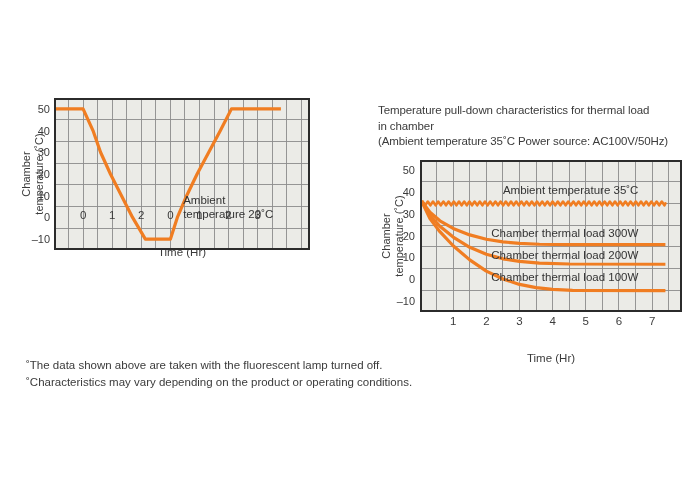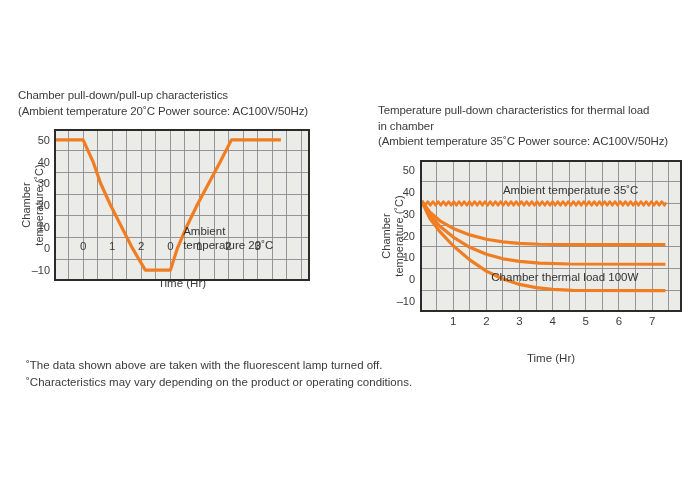--- a/index.html
+++ b/index.html
@@ -107,22 +107,20 @@
     color: #3b3b3b;
   }
   .notes div { white-space: nowrap; margin-left: 12px; }
 
   svg { display: block; }
 </style>
 </head>
 <body>
 
 <div class="panel" id="left-panel">
-  <div class="chart-title">Chamber pull-down/pull-up characteristics
-(Ambient temperature 20˚C Power source: AC100V/50Hz)</div>
 
   <div class="chart-block">
     <div class="ylabel" id="l-ylabel" style="left: 2px; top: 151px;">Chamber
 temperature (˚C)</div>
 
     <div class="ticks-y" id="l-yticks" style="left: 6px; height: 152px;">
         <span style="top: 10.8571px;">50</span>
         <span style="top: 32.5714px;">40</span>
         <span style="top: 54.2857px;">30</span>
         <span style="top: 76px;">20</span>
@@ -220,20 +218,22 @@
           <line x1="0" y1="65.14285714285715" x2="262" y2="65.14285714285715" stroke="#8c8c8c" stroke-width="0.9" shape-rendering="crispEdges"></line>
           <line x1="0" y1="43.42857142857143" x2="262" y2="43.42857142857143" stroke="#8c8c8c" stroke-width="0.9" shape-rendering="crispEdges"></line>
           <line x1="0" y1="21.714285714285722" x2="262" y2="21.714285714285722" stroke="#8c8c8c" stroke-width="0.9" shape-rendering="crispEdges"></line>
           <path d="M 0 43.42857142857143 L 2.6 41.52857142857143 L 5.2 45.32857142857143 L 7.800000000000001 41.52857142857143 L 10.4 45.32857142857143 L 13 41.52857142857143 L 15.6 45.32857142857143 L 18.2 41.52857142857143 L 20.8 45.32857142857143 L 23.400000000000002 41.52857142857143 L 26.000000000000004 45.32857142857143 L 28.600000000000005 41.52857142857143 L 31.200000000000006 45.32857142857143 L 33.800000000000004 41.52857142857143 L 36.400000000000006 45.32857142857143 L 39.00000000000001 41.52857142857143 L 41.60000000000001 45.32857142857143 L 44.20000000000001 41.52857142857143 L 46.80000000000001 45.32857142857143 L 49.40000000000001 41.52857142857143 L 52.000000000000014 45.32857142857143 L 54.600000000000016 41.52857142857143 L 57.20000000000002 45.32857142857143 L 59.80000000000002 41.52857142857143 L 62.40000000000002 45.32857142857143 L 65.00000000000001 41.52857142857143 L 67.60000000000001 45.32857142857143 L 70.2 41.52857142857143 L 72.8 45.32857142857143 L 75.39999999999999 41.52857142857143 L 77.99999999999999 45.32857142857143 L 80.59999999999998 41.52857142857143 L 83.19999999999997 45.32857142857143 L 85.79999999999997 41.52857142857143 L 88.39999999999996 45.32857142857143 L 90.99999999999996 41.52857142857143 L 93.59999999999995 45.32857142857143 L 96.19999999999995 41.52857142857143 L 98.79999999999994 45.32857142857143 L 101.39999999999993 41.52857142857143 L 103.99999999999993 45.32857142857143 L 106.59999999999992 41.52857142857143 L 109.19999999999992 45.32857142857143 L 111.79999999999991 41.52857142857143 L 114.3999999999999 45.32857142857143 L 116.9999999999999 41.52857142857143 L 119.5999999999999 45.32857142857143 L 122.19999999999989 41.52857142857143 L 124.79999999999988 45.32857142857143 L 127.39999999999988 41.52857142857143 L 129.9999999999999 45.32857142857143 L 132.59999999999988 41.52857142857143 L 135.19999999999987 45.32857142857143 L 137.79999999999987 41.52857142857143 L 140.39999999999986 45.32857142857143 L 142.99999999999986 41.52857142857143 L 145.59999999999985 45.32857142857143 L 148.19999999999985 41.52857142857143 L 150.79999999999984 45.32857142857143 L 153.39999999999984 41.52857142857143 L 155.99999999999983 45.32857142857143 L 158.59999999999982 41.52857142857143 L 161.19999999999982 45.32857142857143 L 163.7999999999998 41.52857142857143 L 166.3999999999998 45.32857142857143 L 168.9999999999998 41.52857142857143 L 171.5999999999998 45.32857142857143 L 174.1999999999998 41.52857142857143 L 176.79999999999978 45.32857142857143 L 179.39999999999978 41.52857142857143 L 181.99999999999977 45.32857142857143 L 184.59999999999977 41.52857142857143 L 187.19999999999976 45.32857142857143 L 189.79999999999976 41.52857142857143 L 192.39999999999975 45.32857142857143 L 194.99999999999974 41.52857142857143 L 197.59999999999974 45.32857142857143 L 200.19999999999973 41.52857142857143 L 202.79999999999973 45.32857142857143 L 205.39999999999972 41.52857142857143 L 207.99999999999972 45.32857142857143 L 210.5999999999997 41.52857142857143 L 213.1999999999997 45.32857142857143 L 215.7999999999997 41.52857142857143 L 218.3999999999997 45.32857142857143 L 220.9999999999997 41.52857142857143 L 223.59999999999968 45.32857142857143 L 226.19999999999968 41.52857142857143 L 228.79999999999967 45.32857142857143 L 231.39999999999966 41.52857142857143 L 233.99999999999966 45.32857142857143 L 236.59999999999965 41.52857142857143 L 239.19999999999965 45.32857142857143 L 241.79999999999964 41.52857142857143 L 244.39999999999964 45.32857142857143 L 245.41772151898735 43.42857142857143" fill="none" stroke="#f07d22" stroke-width="2.6" stroke-linejoin="round" stroke-linecap="round"></path>
           <path d="M 1.6582278481012658 41.25714285714287 L 9.949367088607593 52.114285714285714 L 19.898734177215186 60.8 L 33.16455696202531 68.39999999999999 L 49.74683544303797 74.91428571428571 L 66.32911392405062 79.25714285714285 L 82.91139240506328 81.86285714285715 L 99.49367088607595 83.38285714285713 L 119.39240506329114 84.25142857142856 L 149.2405063291139 84.68571428571428 L 245.41772151898735 84.68571428571428" fill="none" stroke="#f07d22" stroke-width="3.2" stroke-linejoin="round" stroke-linecap="butt"></path>
           <path d="M 1.6582278481012658 41.25714285714287 L 9.949367088607593 55.37142857142858 L 19.898734177215186 66.22857142857143 L 33.16455696202531 77.08571428571429 L 49.74683544303797 87.29142857142857 L 66.32911392405062 94.24000000000001 L 82.91139240506328 98.80000000000001 L 99.49367088607595 101.40571428571428 L 119.39240506329114 103.14285714285714 L 149.2405063291139 104.01142857142857 L 245.41772151898735 104.22857142857143" fill="none" stroke="#f07d22" stroke-width="3.2" stroke-linejoin="round" stroke-linecap="butt"></path>
           <path d="M 1.6582278481012658 41.25714285714287 L 9.949367088607593 58.62857142857142 L 19.898734177215186 71.65714285714286 L 33.16455696202531 85.77142857142857 L 49.74683544303797 99.88571428571429 L 66.32911392405062 111.17714285714285 L 82.91139240506328 118.99428571428572 L 99.49367088607595 124.42285714285714 L 116.0759493670886 127.68 L 132.65822784810123 129.41714285714286 L 152.55696202531644 130.28571428571428 L 245.41772151898735 130.72" fill="none" stroke="#f07d22" stroke-width="3.2" stroke-linejoin="round" stroke-linecap="butt"></path>
           <rect x="0.75" y="0.75" width="260.5" height="150.5" fill="none" stroke="#2b2b2b" stroke-width="1.6" shape-rendering="crispEdges"></rect>
         </svg>
       <div class="annot" id="r-annot0" style="left: 82.9114px; top: 23.4px;">Ambient temperature 35˚C</div>
+      <div class="annot" id="r-annot1" style="left: 71.3038px; top: 66.8286px;">Chamber thermal load 300W</div>
+      <div class="annot" id="r-annot2" style="left: 71.3038px; top: 88.5429px;">Chamber thermal load 200W</div>
       <div class="annot" id="r-annot3" style="left: 71.3038px; top: 110.257px;">Chamber thermal load 100W</div>
     </div>
 
     <div class="ticks-x" id="r-xticks" style="width: 262px; margin-left: 42px; position: relative; margin-top: 3px;">
         <span style="left: 33.1646px;">1</span>
         <span style="left: 66.3291px;">2</span>
         <span style="left: 99.4937px;">3</span>
         <span style="left: 132.658px;">4</span>
         <span style="left: 165.823px;">5</span>
         <span style="left: 198.987px;">6</span>

